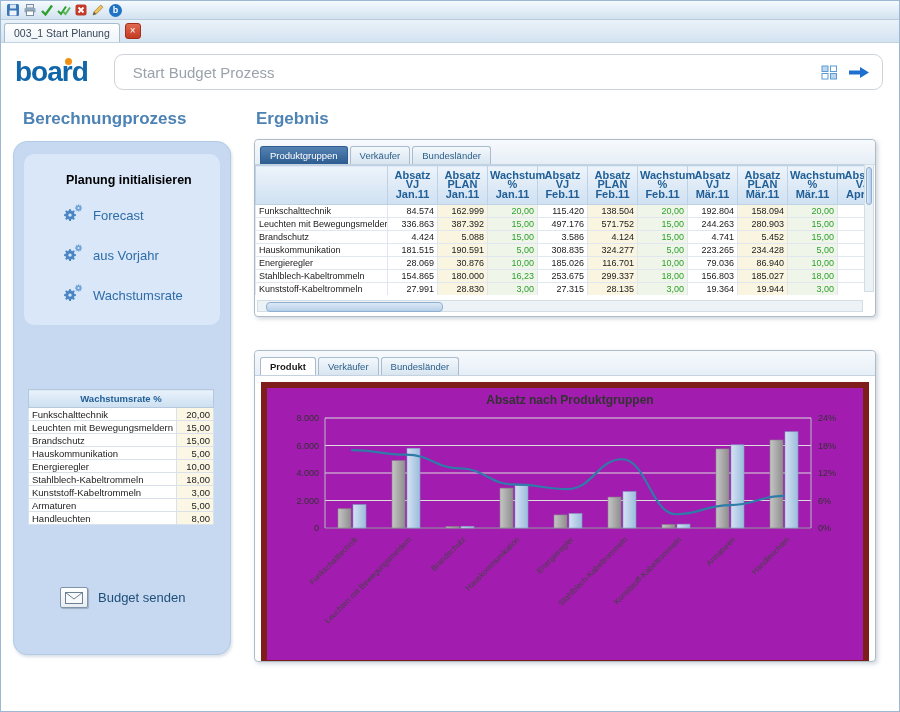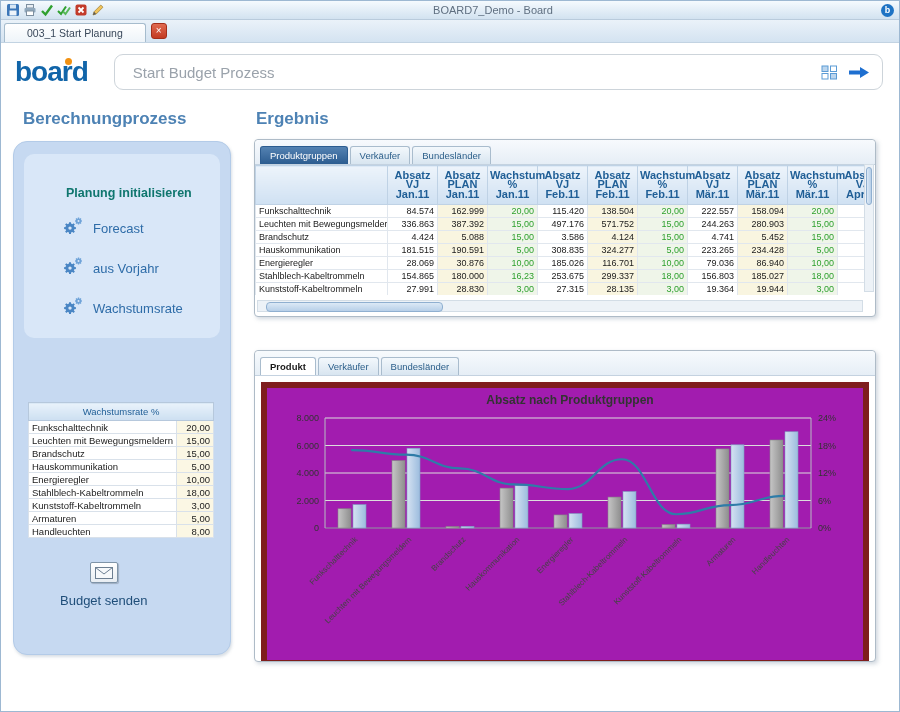--- a/index.html
+++ b/index.html
@@ -15,21 +15,21 @@
   .tbi svg{width:14px;height:14px;}
   .tb-title{flex:1;text-align:center;font-size:11px;color:#5f6f80;}
   .tb-logo{width:13px;height:13px;border-radius:50%;background:#1e73c4;color:#fff;
     font-size:9px;font-weight:bold;text-align:center;line-height:13px;}
 
   
   .tabbar{height:22px;background:linear-gradient(#eaf2f9,#d4e3f1);
     border-bottom:1px solid #c2d3e2;display:flex;align-items:flex-end;padding-left:3px;}
   .doc-tab{height:18px;display:flex;align-items:center;background:linear-gradient(#ffffff,#eef4f9);
     border:1px solid #a6bccd;border-bottom:none;border-radius:3px 3px 0 0;
-    padding:0 22px;font-size:10.5px;color:#39485a;}
+    padding:0 9px;font-size:10.5px;color:#39485a;}
   .tab-close{width:14px;height:14px;margin:0 0 3px 5px;background:linear-gradient(#e06a50,#c33a22);
     border:1px solid #a32e1a;border-radius:3px;color:#fff;font-size:10px;line-height:13px;text-align:center;}
 
   
   .headerband{height:58px;display:flex;align-items:center;gap:16px;padding:0 16px 0 14px;background:#fff;}
   .board-logo{position:relative;font-size:28px;font-weight:bold;color:#1165a9;letter-spacing:-1px;padding-right:10px;}
   .logo-dot{position:absolute;top:2px;left:50px;width:7px;height:7px;border-radius:50%;background:#f29111;}
   .procbox{flex:1;height:34px;border:1.5px solid #cdd4da;border-radius:9px;display:flex;
     align-items:center;gap:10px;padding:0 12px 0 18px;}
   .proc-title{flex:1;font-size:15px;color:#9aa2ab;}
@@ -37,32 +37,32 @@
 
   
   .sect{margin:0;font-size:17px;font-weight:600;color:#4d82b4;}
 
   
   .left-col{position:absolute;left:12px;top:108px;width:218px;}
   .left-col .sect{margin:0 0 12px 10px;}
   .blue-panel{position:relative;height:512px;background:#c6d9f1;border:1px solid #b3cbe8;
     border-radius:14px;box-shadow:1px 2px 3px rgba(130,150,170,.3);}
   .inner-panel{margin:12px 10px 0;background:#d9e7f8;border-radius:10px;padding:12px 8px 18px 16px;}
-  .panel-title{font-size:12.5px;font-weight:bold;color:#0f766e;margin:20px 0 2px 26px;}
+  .panel-title{font-size:12.5px;font-weight:bold;color:#000000;margin:7px 0 2px 26px;}
   .action{display:flex;align-items:center;gap:9px;margin:16px 0 0 22px;}
   .alabel{font-size:13px;color:#2e6ca8;}
 
   .growth-table{margin:64px 0 0 14px;border-collapse:collapse;width:186px;background:#fff;font-size:9.5px;}
   .growth-table th{background:linear-gradient(#e9f2fb,#ccdff1);border:1px solid #b6c8dc;
-    color:#1f5e96;font-size:9.5px;font-weight:normal;height:15px;}
+    color:#1f5e96;font-size:9.5px;font-weight:bold;height:15px;}
   .growth-table td{border:1px solid #d9e1ea;height:12px;padding:0 3px;color:#222;}
   .gname{width:138px;white-space:nowrap;overflow:hidden;}
   .gval{width:44px;text-align:right;background:#fbf7e4;}
 
-  .send-row{position:absolute;left:46px;bottom:46px;display:flex;align-items:center;gap:10px;flex-direction:column;}
+  .send-row{position:absolute;left:46px;bottom:46px;display:flex;align-items:center;gap:10px;}
   .env-btn{width:26px;height:19px;background:linear-gradient(#ffffff,#e8edf2);border:1px solid #7f94a8;
     border-radius:2px;display:flex;align-items:center;justify-content:center;box-shadow:1px 1px 1px rgba(0,0,0,.2);}
   .send-label{font-size:13px;color:#1f4e79;}
 
   
   .right-col{position:absolute;left:253px;top:108px;width:624px;}
   .right-col .sect{margin:0 0 10px 2px;}
   .panel{position:relative;width:622px;background:#fff;border:1px solid #aebbc7;border-radius:4px;
     box-shadow:2px 2px 4px rgba(120,140,160,.35);box-sizing:border-box;overflow:hidden;}
   .table-panel{height:178px;}
@@ -132,21 +132,20 @@
             <path d="M4.5 4.5 L9.5 9.5 M9.5 4.5 L4.5 9.5" stroke="#fff" stroke-width="1.8"></path>
           </svg>
       </span>
       <span class="tbi">
         <svg viewBox="0 0 14 14">
             <path d="M2 12 L3 8.8 L9.8 2 L12 4.2 L5.2 11 Z" fill="#f0c35a" stroke="#9a7b33" stroke-width="0.7"></path>
             <path d="M2 12 L3 8.8 L5.2 11 Z" fill="#5a5a5a"></path>
           </svg>
       </span>
     </div>
-    <div class="tb-title">BOARD7_Demo - Board</div>
     <div class="tb-logo">b</div>
   </div>
 
   <div class="tabbar">
     <div class="doc-tab">
       <span>003_1 Start Planung</span>
     </div>
     <div class="tab-close">×</div>
   </div>
 
@@ -381,21 +380,21 @@
             </thead>
           <tbody id="result-body">
               <tr>
                 <td class="rname">Funkschalttechnik</td>
                 <td class="c-vj">84.574</td>
                 <td class="c-plan">162.999</td>
                 <td class="c-growth">20,00</td>
                 <td class="c-vj">115.420</td>
                 <td class="c-plan">138.504</td>
                 <td class="c-growth">20,00</td>
-                <td class="c-vj">222.557</td>
+                <td class="c-vj">192.804</td>
                 <td class="c-plan">158.094</td>
                 <td class="c-growth">20,00</td>
                 <td class="c-vj"></td>
               </tr>
               <tr>
                 <td class="rname">Leuchten mit Bewegungsmeldern</td>
                 <td class="c-vj">336.863</td>
                 <td class="c-plan">387.392</td>
                 <td class="c-growth">15,00</td>
                 <td class="c-vj">497.176</td>

